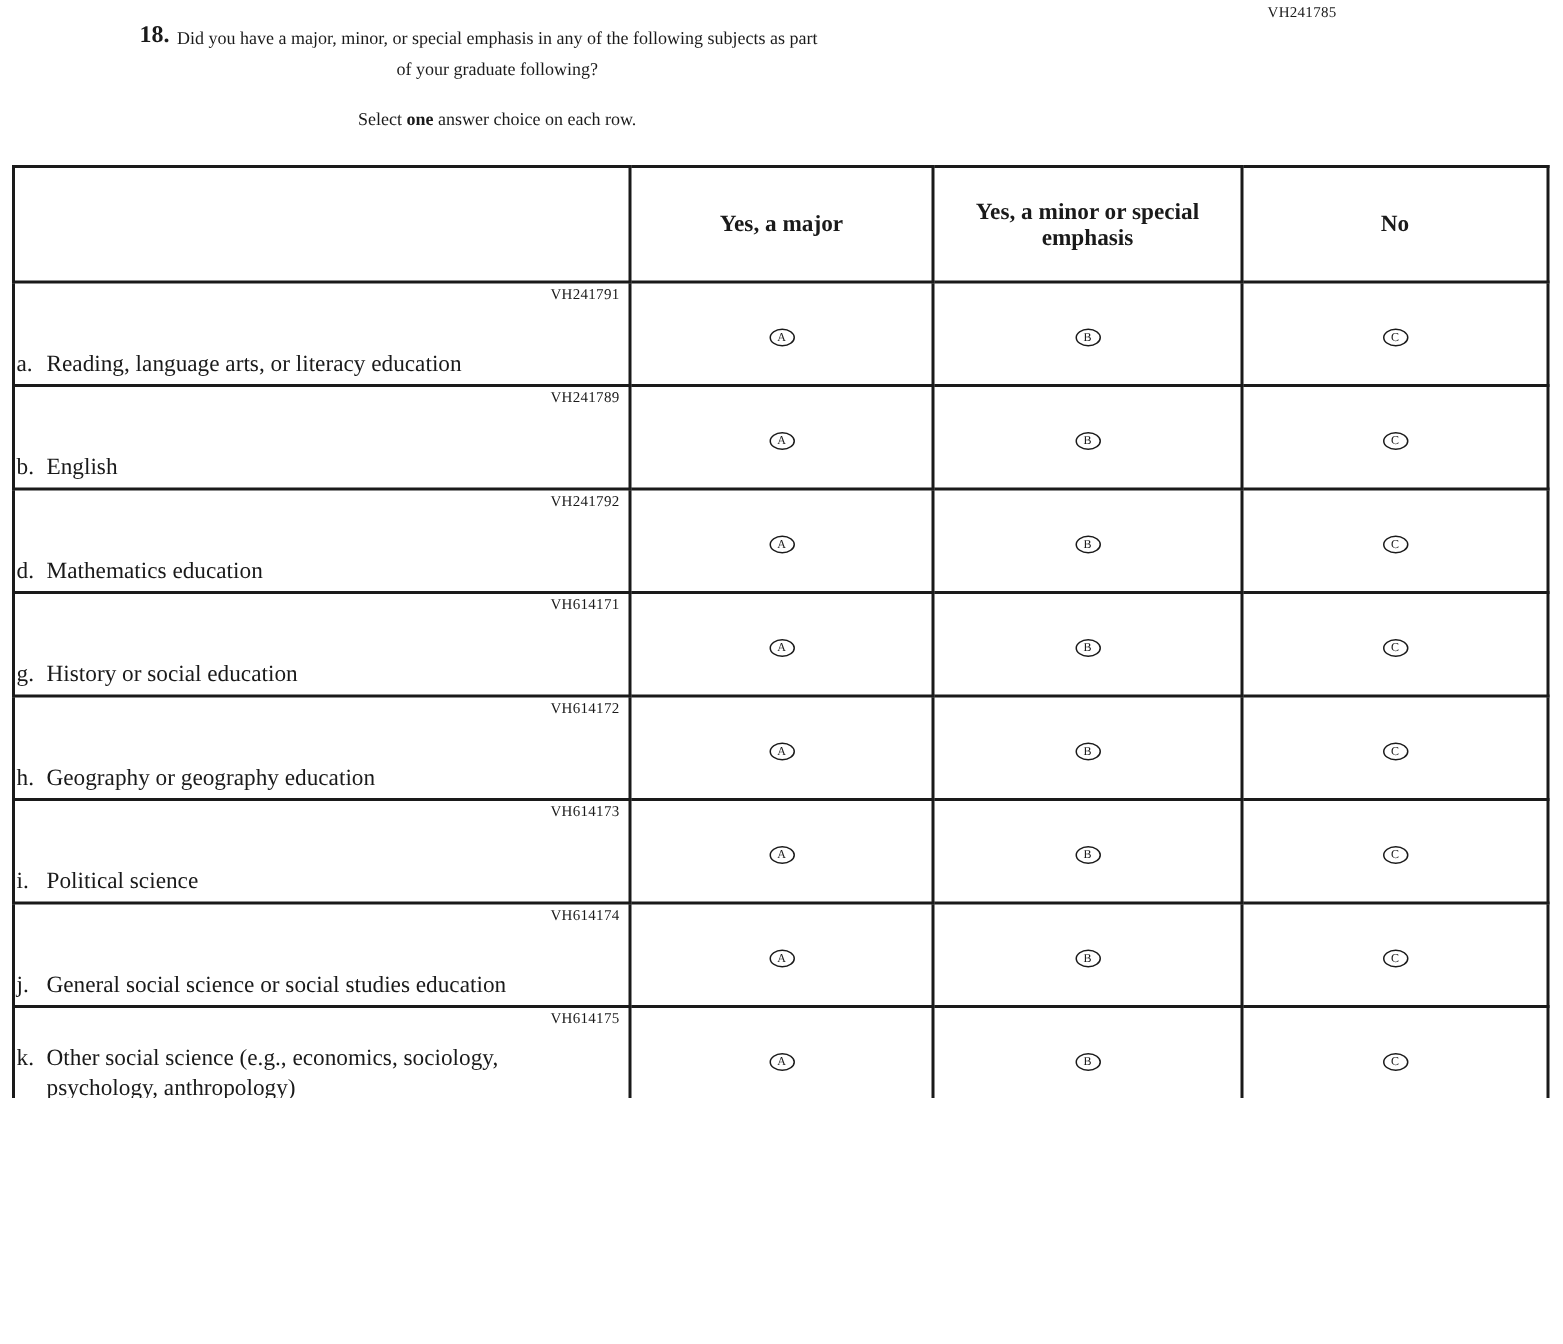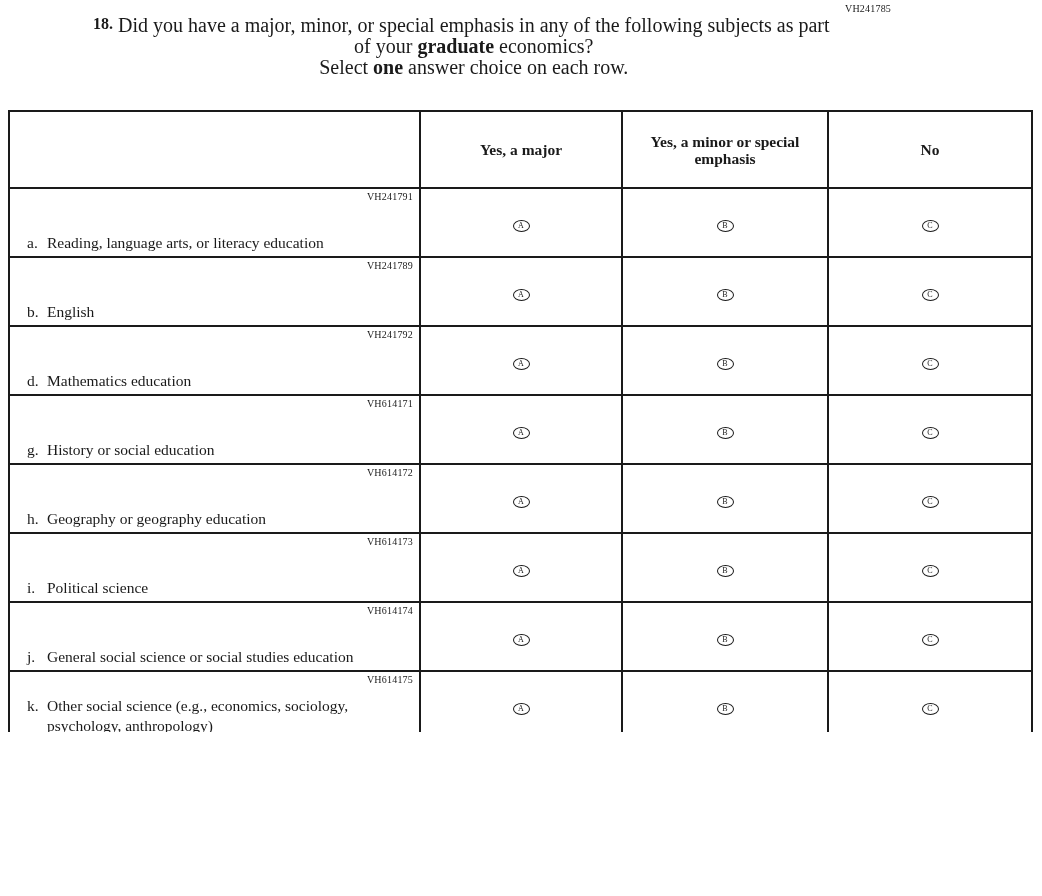--- a/index.html
+++ b/index.html
@@ -26,23 +26,23 @@
     width:780px;
     display:flex;
     text-align:center;
   }
   .q-number{
     width:30px;
     font-weight:bold;
     font-size:16px;
     flex:0 0 auto;
   }
-  .q-body{font-size:20px;line-height:21px;}
-  .q-text b{font-weight:bold;}
-  .q-instruction{}
+  .q-body{font-size:12px;line-height:21px;}
+  .q-text b{font-weight:normal;}
+  .q-instruction{margin-top:12px;}
   .q-instruction b{font-weight:bold;}
 
   table.answer-grid{
     position:absolute;
     left:8px;
     top:110px;
     width:1023px;
     border-collapse:collapse;
     table-layout:fixed;
   }
@@ -66,21 +66,21 @@
     line-height:17px;
     border-bottom:7px double #1a1a1a;
     padding:14px 8px;
   }
   th.blank-header{border-bottom:7px double #1a1a1a;}
 
   td{height:47px;}
   td.label-cell{
     position:relative;
     vertical-align:bottom;
-    padding:16px 8px 4px 17px;
+    padding:16px 8px 4px 1px;
     margin-left:42px;
   }
   .cell-code{
     position:absolute;
     top:2px;
     right:6px;
     font-size:10px;
     letter-spacing:0.2px;
   }
   .row-label{
@@ -117,21 +117,21 @@
 </head>
 <body>
 
 <div class="page">
 
   <div class="page-code">VH241785</div>
 
   <div class="question-wrap">
     <div class="q-number">18.</div>
     <div class="q-body">
-      <div class="q-text"><span>Did you have a major, minor, or special emphasis in any of the following subjects as part</span><br><span>of your </span><b>graduate</b><span> economics?</span></div>
+      <div class="q-text"><span>Did you have a major, minor, or special emphasis in any of the following subjects as part</span><br><span>of your </span><b>graduate</b><span> following?</span></div>
       <div class="q-instruction"><span>Select </span><b>one</b><span> answer choice on each row.</span></div>
     </div>
   </div>
 
   <table class="answer-grid">
     <colgroup>
         <col class="c-label">
         <col class="c-opt1">
         <col class="c-opt2">
         <col class="c-opt3">

